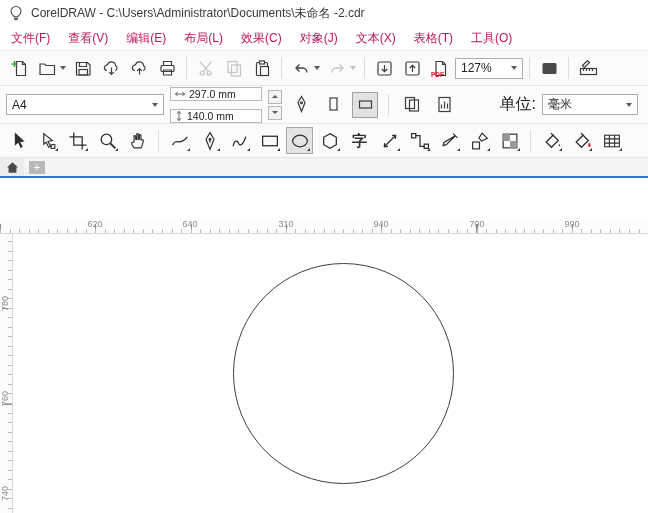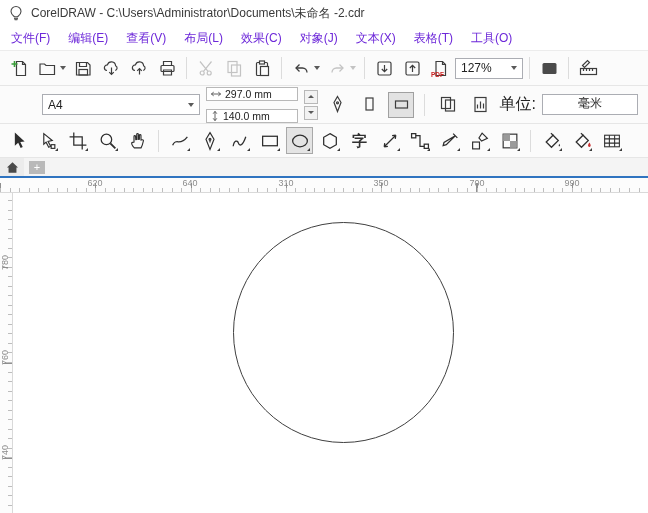--- a/index.html
+++ b/index.html
@@ -11,47 +11,47 @@
     -webkit-user-select:none; user-select:none;
   }
   .app { width:648px; height:513px; display:flex; flex-direction:column; }
 
   
   .titlebar { height:26px; flex:0 0 26px; display:flex; align-items:center; gap:7px; padding:0 8px; background:#ffffff; }
   .title-text { font-size:12px; color:#3a3a3a; white-space:nowrap; }
 
   
   .menubar { height:25px; flex:0 0 25px; display:flex; align-items:center; background:#ffffff; border-bottom:1px solid #ececec; padding-left:2px; }
-  .menu-item { padding:0 9px; font-size:12px; color:#6d28d9; height:100%; display:flex; align-items:center; cursor:default; }
+  .menu-item { padding:0 9px; font-size:12px; color:#be185d; height:100%; display:flex; align-items:center; cursor:default; }
 
   
   .bar { display:flex; align-items:center; background:#fbfbfb; border-bottom:1px solid #e6e6e6; }
   .tb, .icon-btn { width:26px; height:26px; display:flex; align-items:center; justify-content:center; background:none; border:1px solid transparent; padding:0; position:relative; }
   .sep { width:1px; height:22px; background:#dcdcdc; margin:0 4px; flex:0 0 1px; }
   .caret { width:0; height:0; border-left:3.5px solid transparent; border-right:3.5px solid transparent; border-top:4px solid #5a5a5a; }
   .caret-up { width:0; height:0; border-left:3px solid transparent; border-right:3px solid transparent; border-bottom:3.5px solid #5a5a5a; }
   .caret-dn { width:0; height:0; border-left:3px solid transparent; border-right:3px solid transparent; border-top:3.5px solid #5a5a5a; }
   .drop-caret { margin-left:-2px; margin-right:2px; }
-  .combo { height:21px; border:1px solid #abadb3; background:#ffffff; display:flex; align-items:center; padding:0 5px; gap:8px; font-size:12px; color:#222; }
+  .combo { height:21px; border:1px solid #abadb3; background:#ffffff; display:flex; align-items:center; padding:8px 5px; gap:8px; font-size:12px; color:#222; }
   .combo .spacer { flex:1; }
 
   .toolbar { height:35px; flex:0 0 35px; gap:2px; padding:0 6px; }
   .zoom-combo { width:68px; }
   .pdf-label { position:absolute; left:3px; bottom:2px; font-size:6.5px; font-weight:bold; color:#cc2222; letter-spacing:0; }
 
   
   .propbar { height:38px; flex:0 0 38px; gap:6px; padding:0 6px; }
-  .page-combo { width:158px;margin-left:36px; }
+  .page-combo { width:158px; }
   .size-fields { display:flex; flex-direction:column; gap:8px; }
   .field { display:flex; align-items:center; gap:3px; border:1px solid #b8b8b8; background:#ffffff; height:14px; width:92px; font-size:10.5px; padding:0 3px; color:#222; }
   .spin { display:flex; flex-direction:column; gap:2px; }
   .spin-btn { width:14px; height:14px; border:1px solid #b8b8b8; background:#f2f2f2; display:flex; align-items:center; justify-content:center; padding:0; }
   .pressed { background:#e2e2e2; border-color:#a0a0a0; }
   .units-label { font-size:16px; color:#222; margin-left:auto; white-space:nowrap; }
-  .units-combo { width:96px; margin-right:4px;flex-direction:column; }
+  .units-combo { width:96px; margin-right:4px; }
 
   
   .toolbox { height:34px; flex:0 0 34px; gap:3px; padding:0 4px; }
   .tool { position:relative; width:27px; height:27px; display:flex; align-items:center; justify-content:center; background:none; border:1px solid transparent; padding:0; }
   .tool.flyout::after { content:""; position:absolute; right:2px; bottom:2px; width:0; height:0; border-left:3.5px solid transparent; border-bottom:3.5px solid #3c3c3c; }
   .tool.active { background:#e4e4e4; border-color:#a9a9a9; }
   .text-glyph { font-size:15px; font-weight:bold; color:#303030; line-height:1; }
 
   
   .tabbar { height:18px; flex:0 0 18px; display:flex; align-items:stretch; background:#f4f4f4; }
@@ -62,20 +62,21 @@
 
   
   .hruler {
     position:relative; height:15px; flex:0 0 15px; background:#fcfcfc; border-bottom:1px solid #d9d9d9;
     background-image:
       repeating-linear-gradient(to right, #bdbdbd 0 1px, transparent 1px 9.53px),
       repeating-linear-gradient(to right, #8f8f8f 0 1px, transparent 1px 95.3px);
     background-size:100% 4px, 100% 9px;
     background-position:0 100%, 0 100%;
     background-repeat:no-repeat;
+    margin-top:41px;
   }
   .hnum { position:absolute; top:0; font-size:9px; color:#8c8c8c; transform:translateX(-50%); }
 
   .workspace { flex:1; display:flex; position:relative; overflow:hidden; }
   .vruler {
     position:relative; width:13px; flex:0 0 13px; background:#fcfcfc; border-right:1px solid #d9d9d9;
     background-image:
       repeating-linear-gradient(to bottom, #bdbdbd 0 1px, transparent 1px 9.53px),
       repeating-linear-gradient(to bottom, #8f8f8f 0 1px, transparent 1px 95.3px);
     background-size:4px 100%, 9px 100%;
@@ -95,22 +96,22 @@
   <div class="titlebar">
     <svg width="16" height="16" viewBox="0 0 16 16" stroke="#4a4a4a" fill="none" stroke-width="1.1">
       <path d="M8 1.5a5 5 0 0 1 5 5c0 2.6-2.1 4-3.5 5.3h-3C5.1 10.5 3 9.1 3 6.5a5 5 0 0 1 5-5z"></path>
       <path d="M6.6 13.2h2.8l-.5 1.6H7.1z"></path>
     </svg>
     <span class="title-text">CorelDRAW - C:\Users\Administrator\Documents\未命名 -2.cdr</span>
   </div>
 
   <div class="menubar">
     <span class="menu-item">文件(F)</span>
+    <span class="menu-item">查看(V)</span>
     <span class="menu-item">编辑(E)</span>
-    <span class="menu-item">查看(V)</span>
     <span class="menu-item">布局(L)</span>
     <span class="menu-item">效果(C)</span>
     <span class="menu-item">对象(J)</span>
     <span class="menu-item">文本(X)</span>
     <span class="menu-item">表格(T)</span>
     <span class="menu-item">工具(O)</span>
   </div>
 
   <div class="bar toolbar">
     <button class="tb">
@@ -417,21 +418,21 @@
       </svg>
     </button>
     <button class="newtab-btn">+</button>
   </div>
   <div class="accent-line"></div>
 
   <div class="hruler">
     <span class="hnum" style="left:95px">620</span>
     <span class="hnum" style="left:190px">640</span>
     <span class="hnum" style="left:286px">310</span>
-    <span class="hnum" style="left:381px">350</span>
+    <span class="hnum" style="left:381px">940</span>
     <span class="hnum" style="left:477px">700</span>
     <span class="hnum" style="left:572px">990</span>
   </div>
 
   <div class="workspace">
     <div class="vruler">
       <span class="vnum" style="top:62px">780</span>
       <span class="vnum" style="top:157px">760</span>
       <span class="vnum" style="top:252px">740</span>
     </div>

